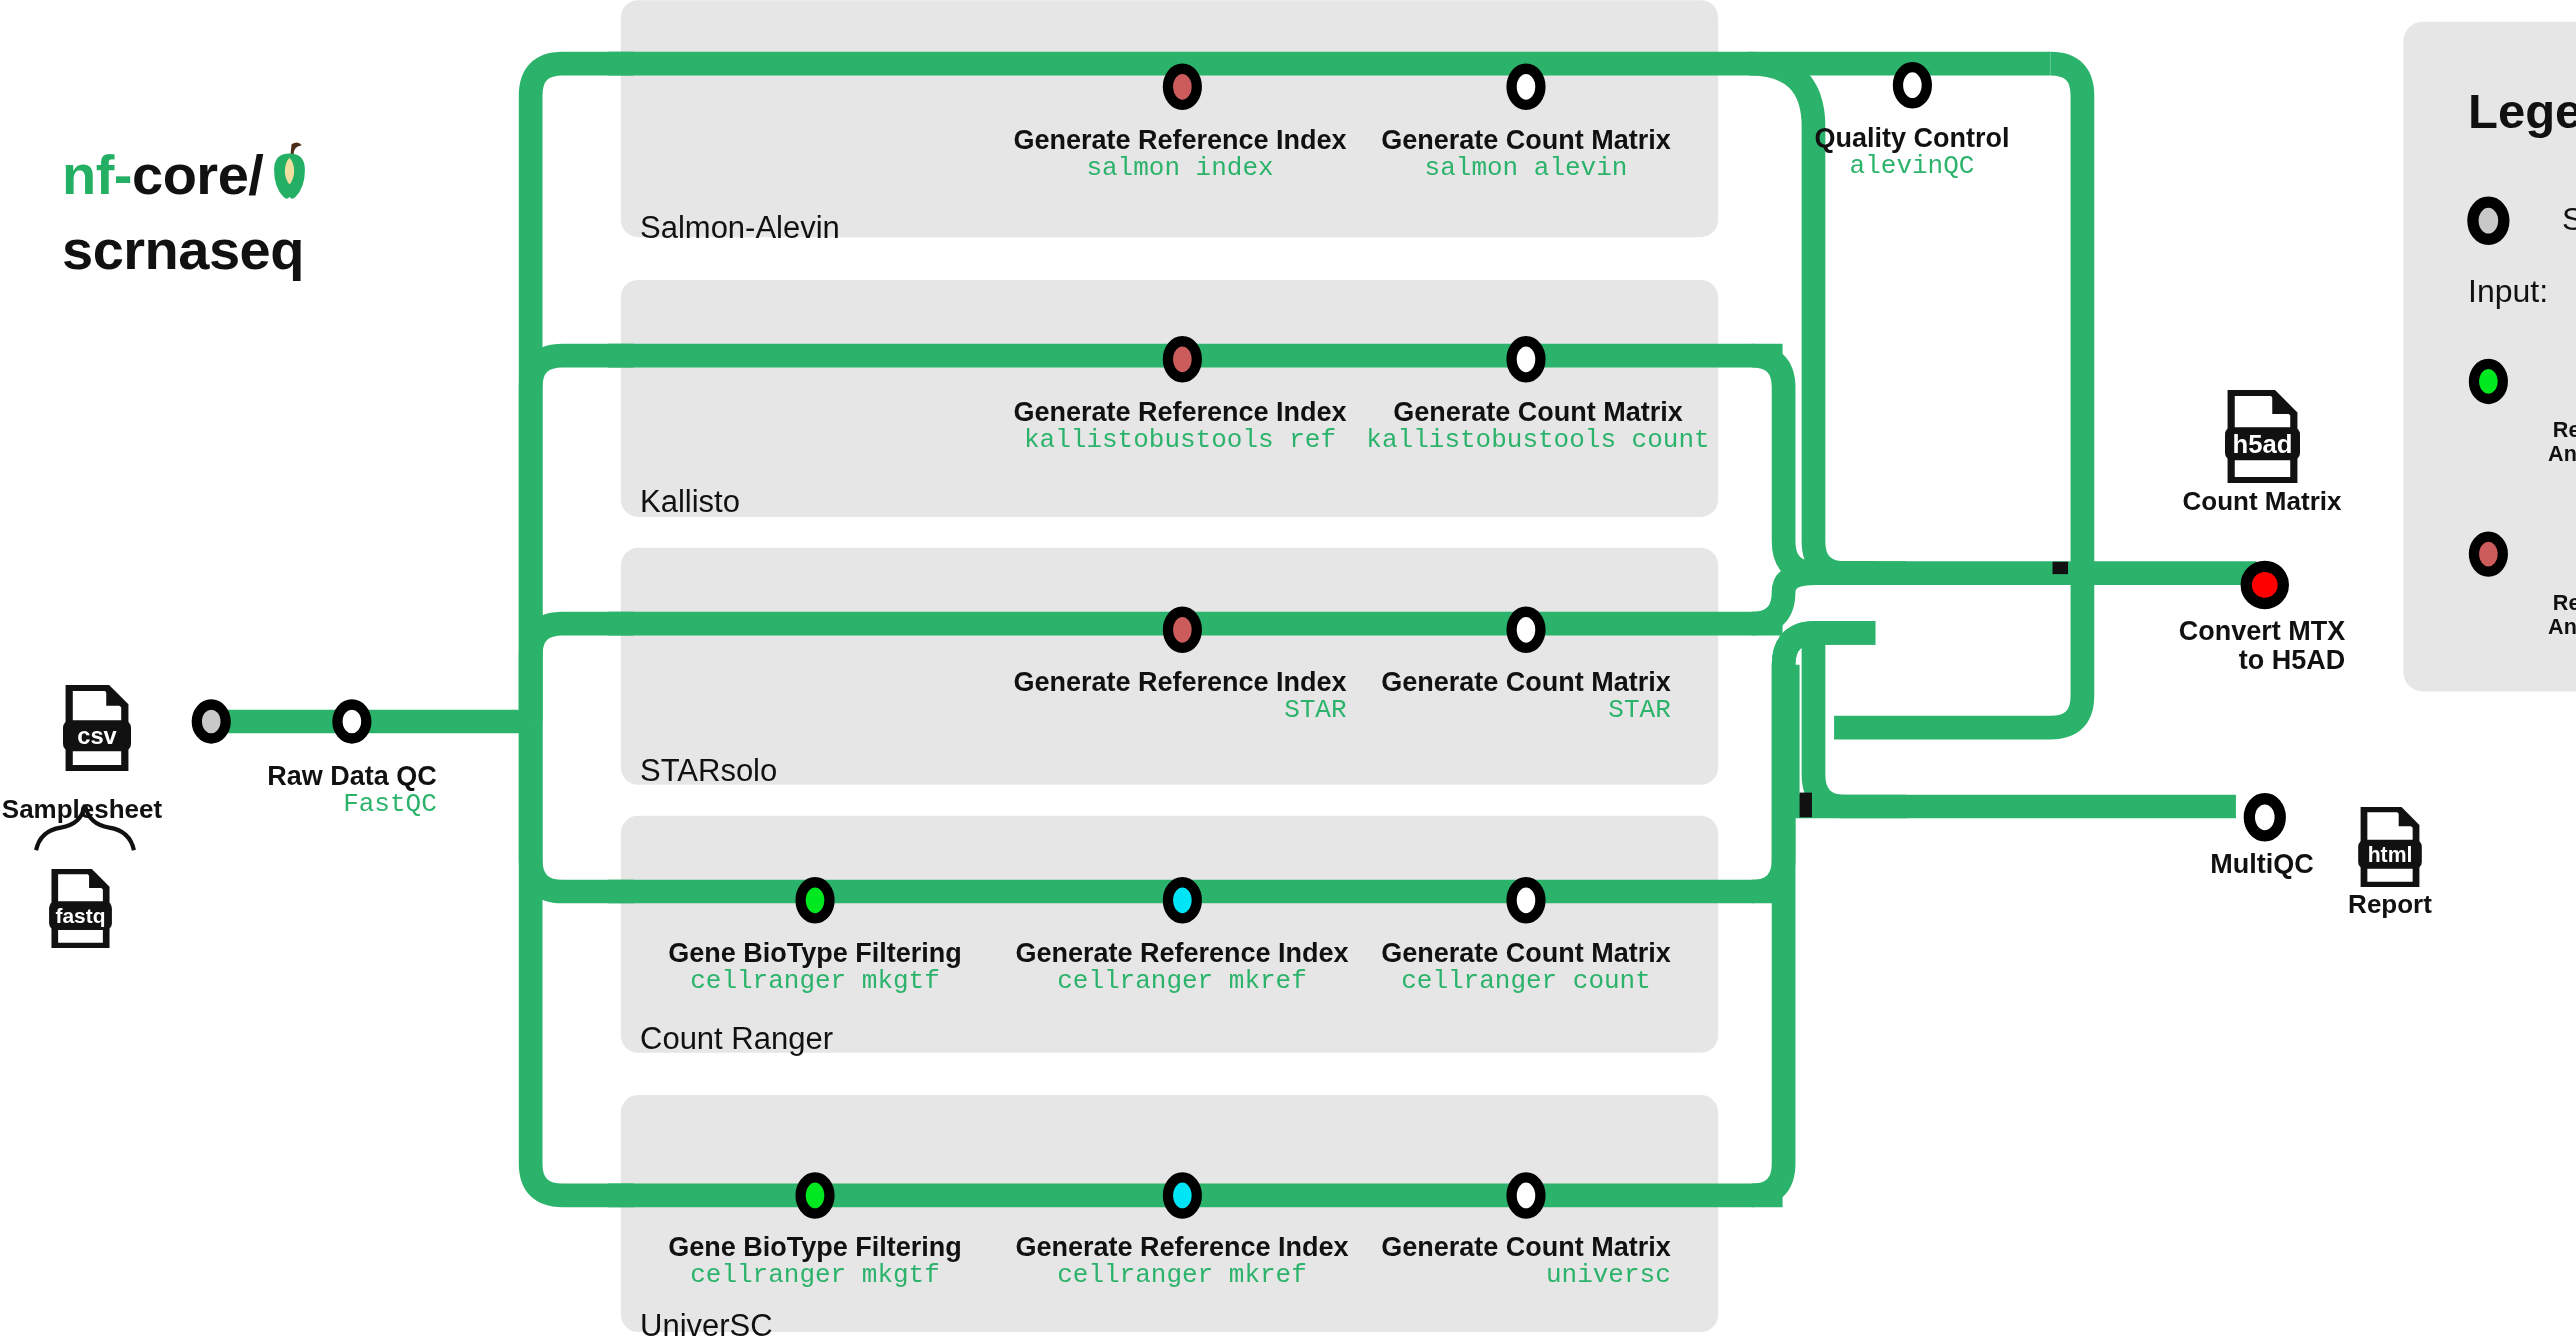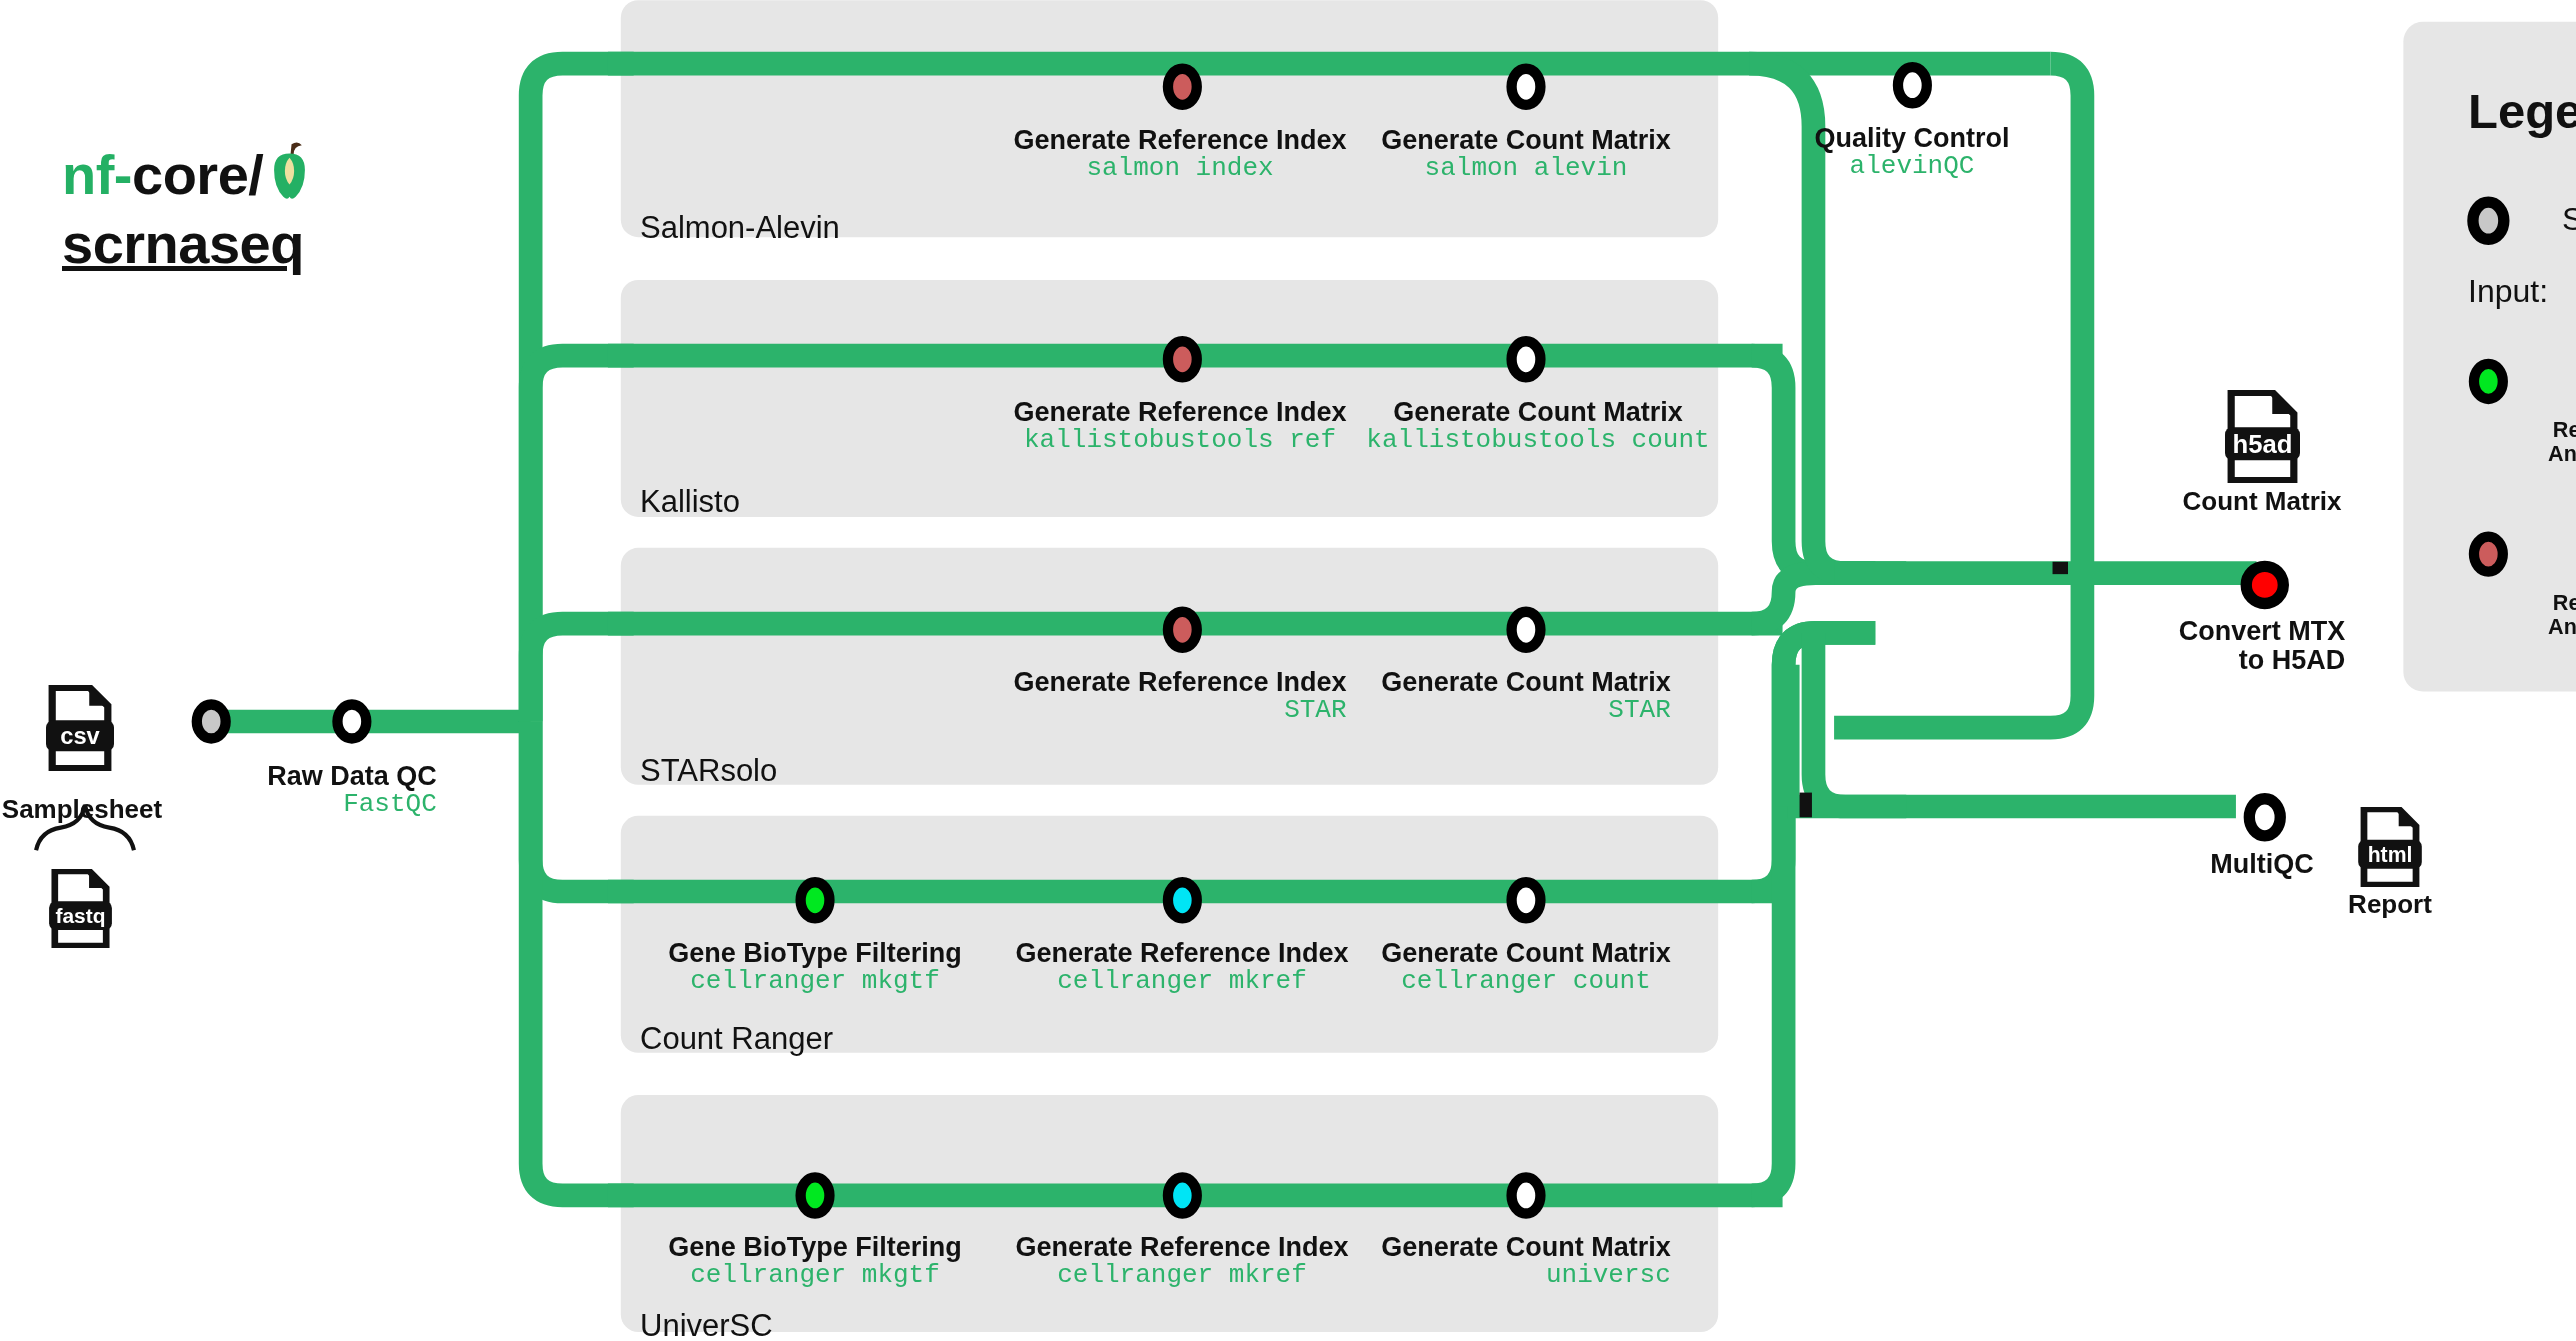--- a/index.html
+++ b/index.html
@@ -104,24 +104,24 @@
   <div class="txt" style="left:62px;top:140px;">
     <div style="line-height:1.0;">
       <span class="logo1" style="color:#24B064;">nf-</span><span class="logo1" style="color:#111111;margin-top:38px;">core/</span><span style="display:inline-block;vertical-align:-7.2px;margin-left:7.2px;">
         <svg width="37" height="61" viewBox="0 0 72 118">
           <path d="M40 8 q12 -8 20 2 q-16 2 -16 18 h-6 z" fill="#4A2C17"></path>
           <path d="M36 26 q-30 0 -30 32 q0 34 18 52 q8 8 12 0 q4 8 12 0 q18 -18 18 -52 q0 -32 -30 -32 z" fill="#24B064"></path>
           <path d="M36 34 q-9 10 -9 26 q0 16 9 26 q9 -10 9 -26 q0 -16 -9 -26 z" fill="#EFE0A0"></path>
         </svg>
       </span>
     </div>
-    <div class="logo2" style="margin-top:8px;text-decoration:underline;">scrnaseq</div>
-  </div>
-
-  <div class="txt" style="left:46px;top:685px;">
+    <div class="logo2" style="margin-top:14px;">scrnaseq</div>
+  </div>
+
+  <div class="txt" style="left:63px;top:685px;">
     <svg width="68" height="86" viewBox="0 0 66 83">
       <path d="M6 2 h36 l18 18 v61 h-54 z" fill="#FFFFFF" stroke="#111111" stroke-width="7"></path>
       <path d="M42 2 v18 h18 z" fill="#111111"></path>
       <rect x="0" y="34" width="66" height="30" rx="7" fill="#111111"></rect>
       <text x="33" y="57" font-family="'Liberation Sans',sans-serif" font-size="23" font-weight="bold" fill="#FFFFFF" text-anchor="middle">csv</text>
     </svg>
   </div>
   <div class="txt file-label ctr" style="left:82px;top:796px;">Samplesheet</div>
 
   <div class="txt" style="left:49px;top:869px;">

